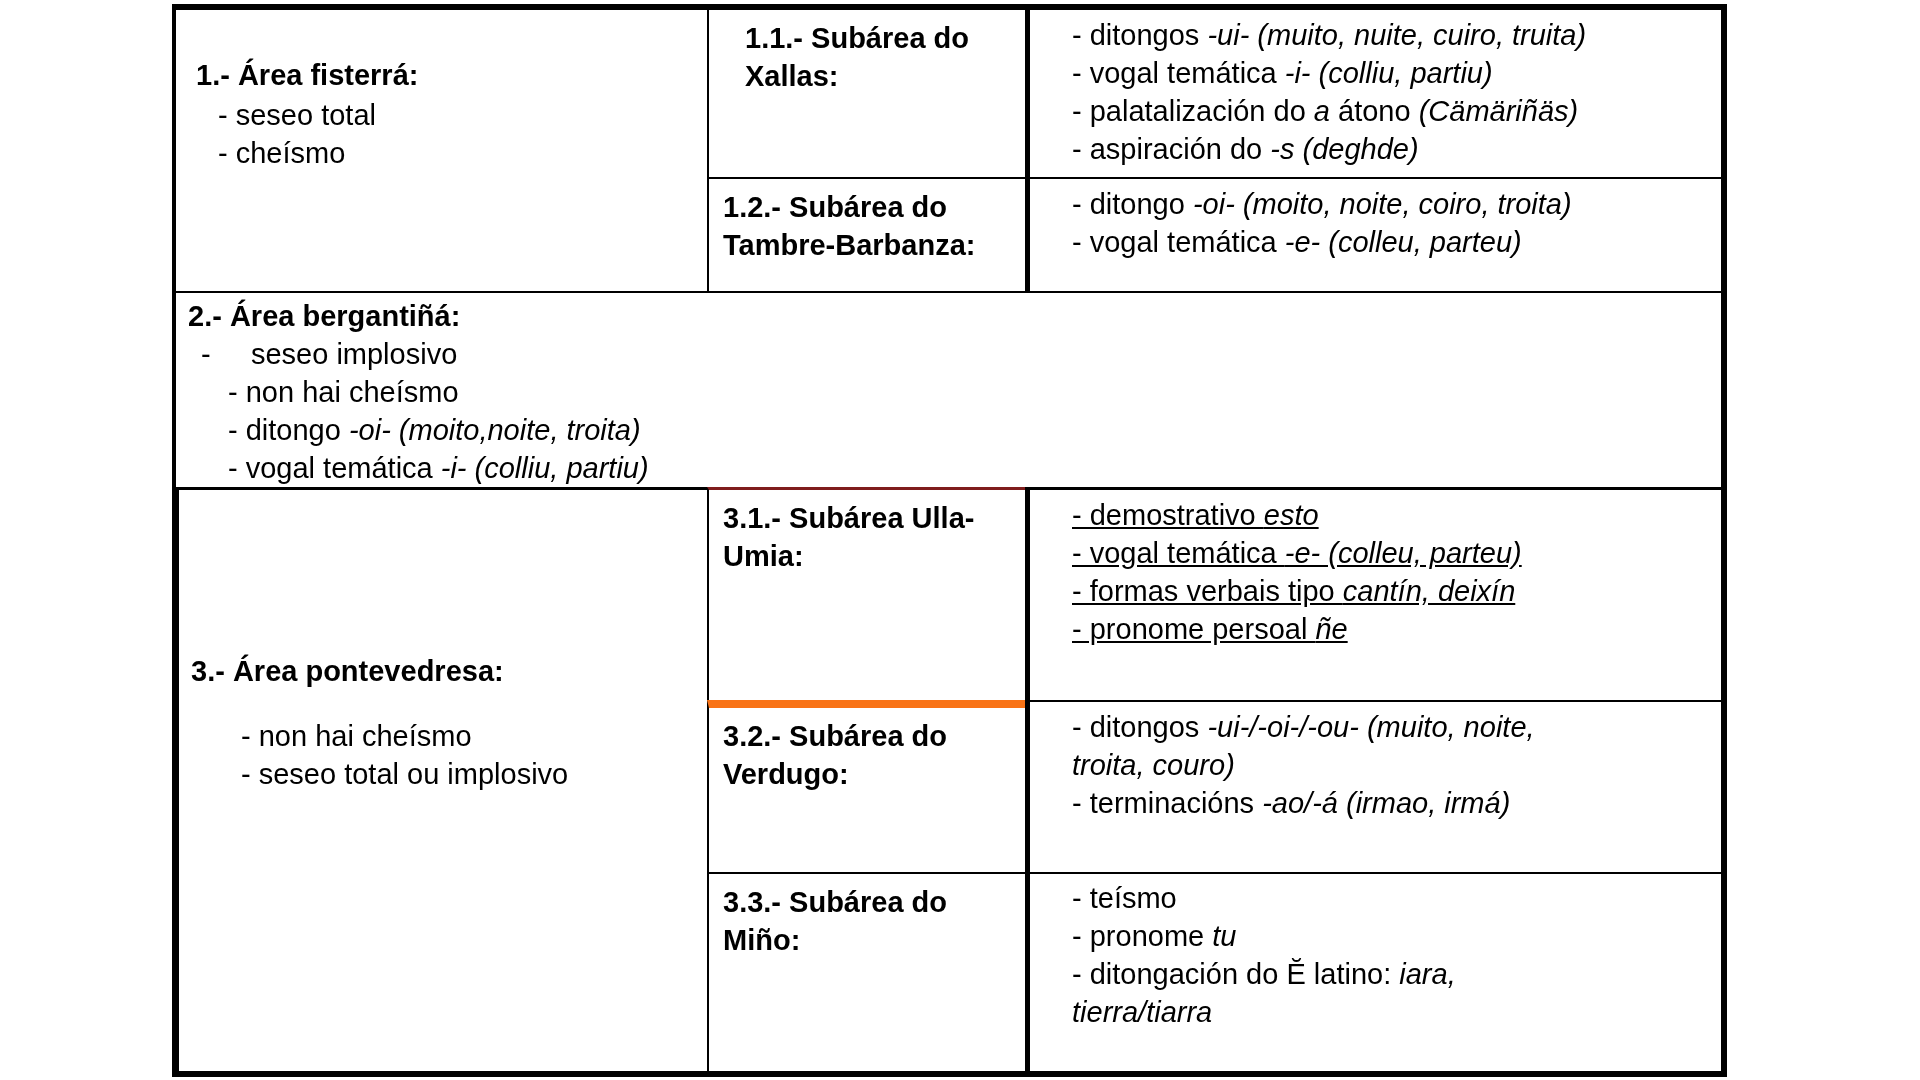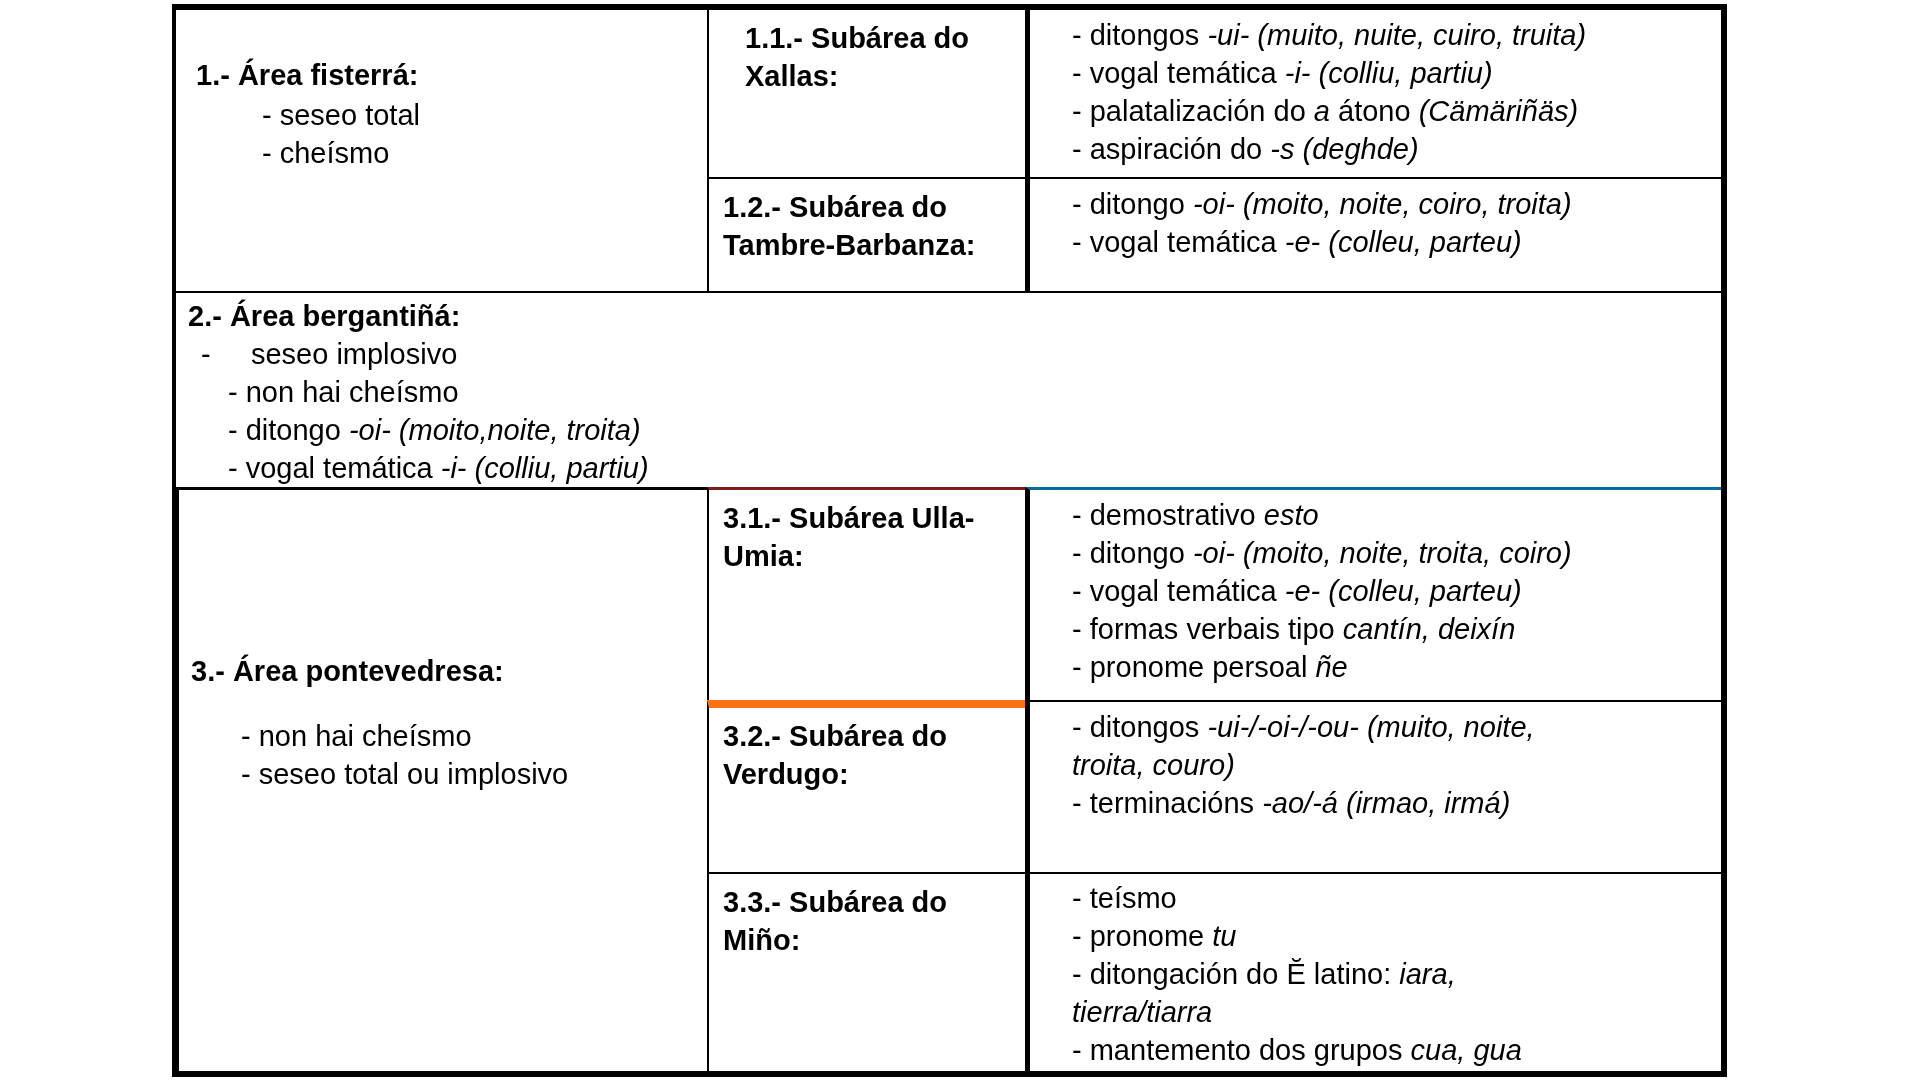--- a/index.html
+++ b/index.html
@@ -24,39 +24,39 @@
     border-top: 6px solid #000;
     border-right: 6px solid #000;
     border-bottom: 6px solid #000;
     width: 1549px;
   }
   .cell { box-sizing: border-box; overflow: hidden; }
   .title { font-weight: bold; white-space: pre-line; }
   i { font-style: italic; }
 
   .a1  { grid-column: 1; grid-row: 1 / 3; border-left: 4px solid #000; padding: 46px 6px 0 20px; }
-  .a1 .features { margin-left: 66px; margin-top: 2px; }
+  .a1 .features { margin-left: 22px; margin-top: 2px; }
 
   .bcell { grid-column: 2; border-left: 2px solid #000; padding: 9px 10px 0 14px; }
   .ccell { grid-column: 3; border-left: 5px solid #000; padding: 6px 8px 0 42px; }
 
   .b11 { grid-row: 1; padding-left: 36px; }
   .c11 { grid-row: 1; }
   .b12 { grid-row: 2; border-top: 2px solid #000; }
   .c12 { grid-row: 2; border-top: 2px solid #000; }
 
   .row2 { grid-column: 1 / 4; grid-row: 3; border-left: 4px solid #000; border-top: 2px solid #000; padding: 4px 0 0 12px; }
   .row2 .features .line { margin-left: 40px; }
   .row2 .features .line.hang { margin-left: 13px; }
 
   .a3  { grid-column: 1; grid-row: 4 / 7; border-left: 7px solid #000; border-top: 3px solid #000; padding: 162px 6px 0 12px; }
   .a3 .features { margin-left: 50px; margin-top: 27px; }
 
   .b31 { grid-row: 4; border-top: 3px solid #7f1d1d; }
-  .c31 { grid-row: 4; border-top: 3px solid #0369a1; }
+  .c31 { grid-row: 4; border-top: 3px solid #000000; text-decoration: underline; }
   .b32 { grid-row: 5; border-top: 8px solid #f97316; }
   .c32 { grid-row: 5; border-top: 2px solid #000; }
   .b33 { grid-row: 6; border-top: 2px solid #000; }
   .c33 { grid-row: 6; border-top: 2px solid #000; padding-top: 5px; }
 </style>
 </head>
 <body>
 
 <div class="table">
 
@@ -110,21 +110,20 @@
       </div>
   </div>
 
   <div class="cell bcell b31">
     <div class="title">3.1.- Subárea Ulla-
 Umia:</div>
   </div>
   <div class="cell ccell c31">
     <div class="features">
         <div class="line"><span>- demostrativo </span><i>esto</i></div>
-        <div class="line"><span>- ditongo </span><i>-oi- (moito, noite, troita, coiro)</i></div>
         <div class="line"><span>- vogal temática </span><i>-e- (colleu, parteu)</i></div>
         <div class="line"><span>- formas verbais tipo </span><i>cantín, deixín</i></div>
         <div class="line"><span>- pronome persoal </span><i>ñe</i></div>
       </div>
   </div>
 
   <div class="cell bcell b32">
     <div class="title">3.2.- Subárea do
 Verdugo:</div>
   </div>
@@ -139,17 +138,16 @@
   <div class="cell bcell b33">
     <div class="title">3.3.- Subárea do
 Miño:</div>
   </div>
   <div class="cell ccell c33">
     <div class="features">
         <div class="line"><span>- teísmo</span></div>
         <div class="line"><span>- pronome </span><i>tu</i></div>
         <div class="line"><span>- ditongación do Ĕ latino: </span><i>iara,</i></div>
         <div class="line"><i>tierra/tiarra</i></div>
-        <div class="line"><span>- mantemento dos grupos </span><i>cua, gua</i></div>
       </div>
   </div>
 
 </div>
 
 </body></html>

